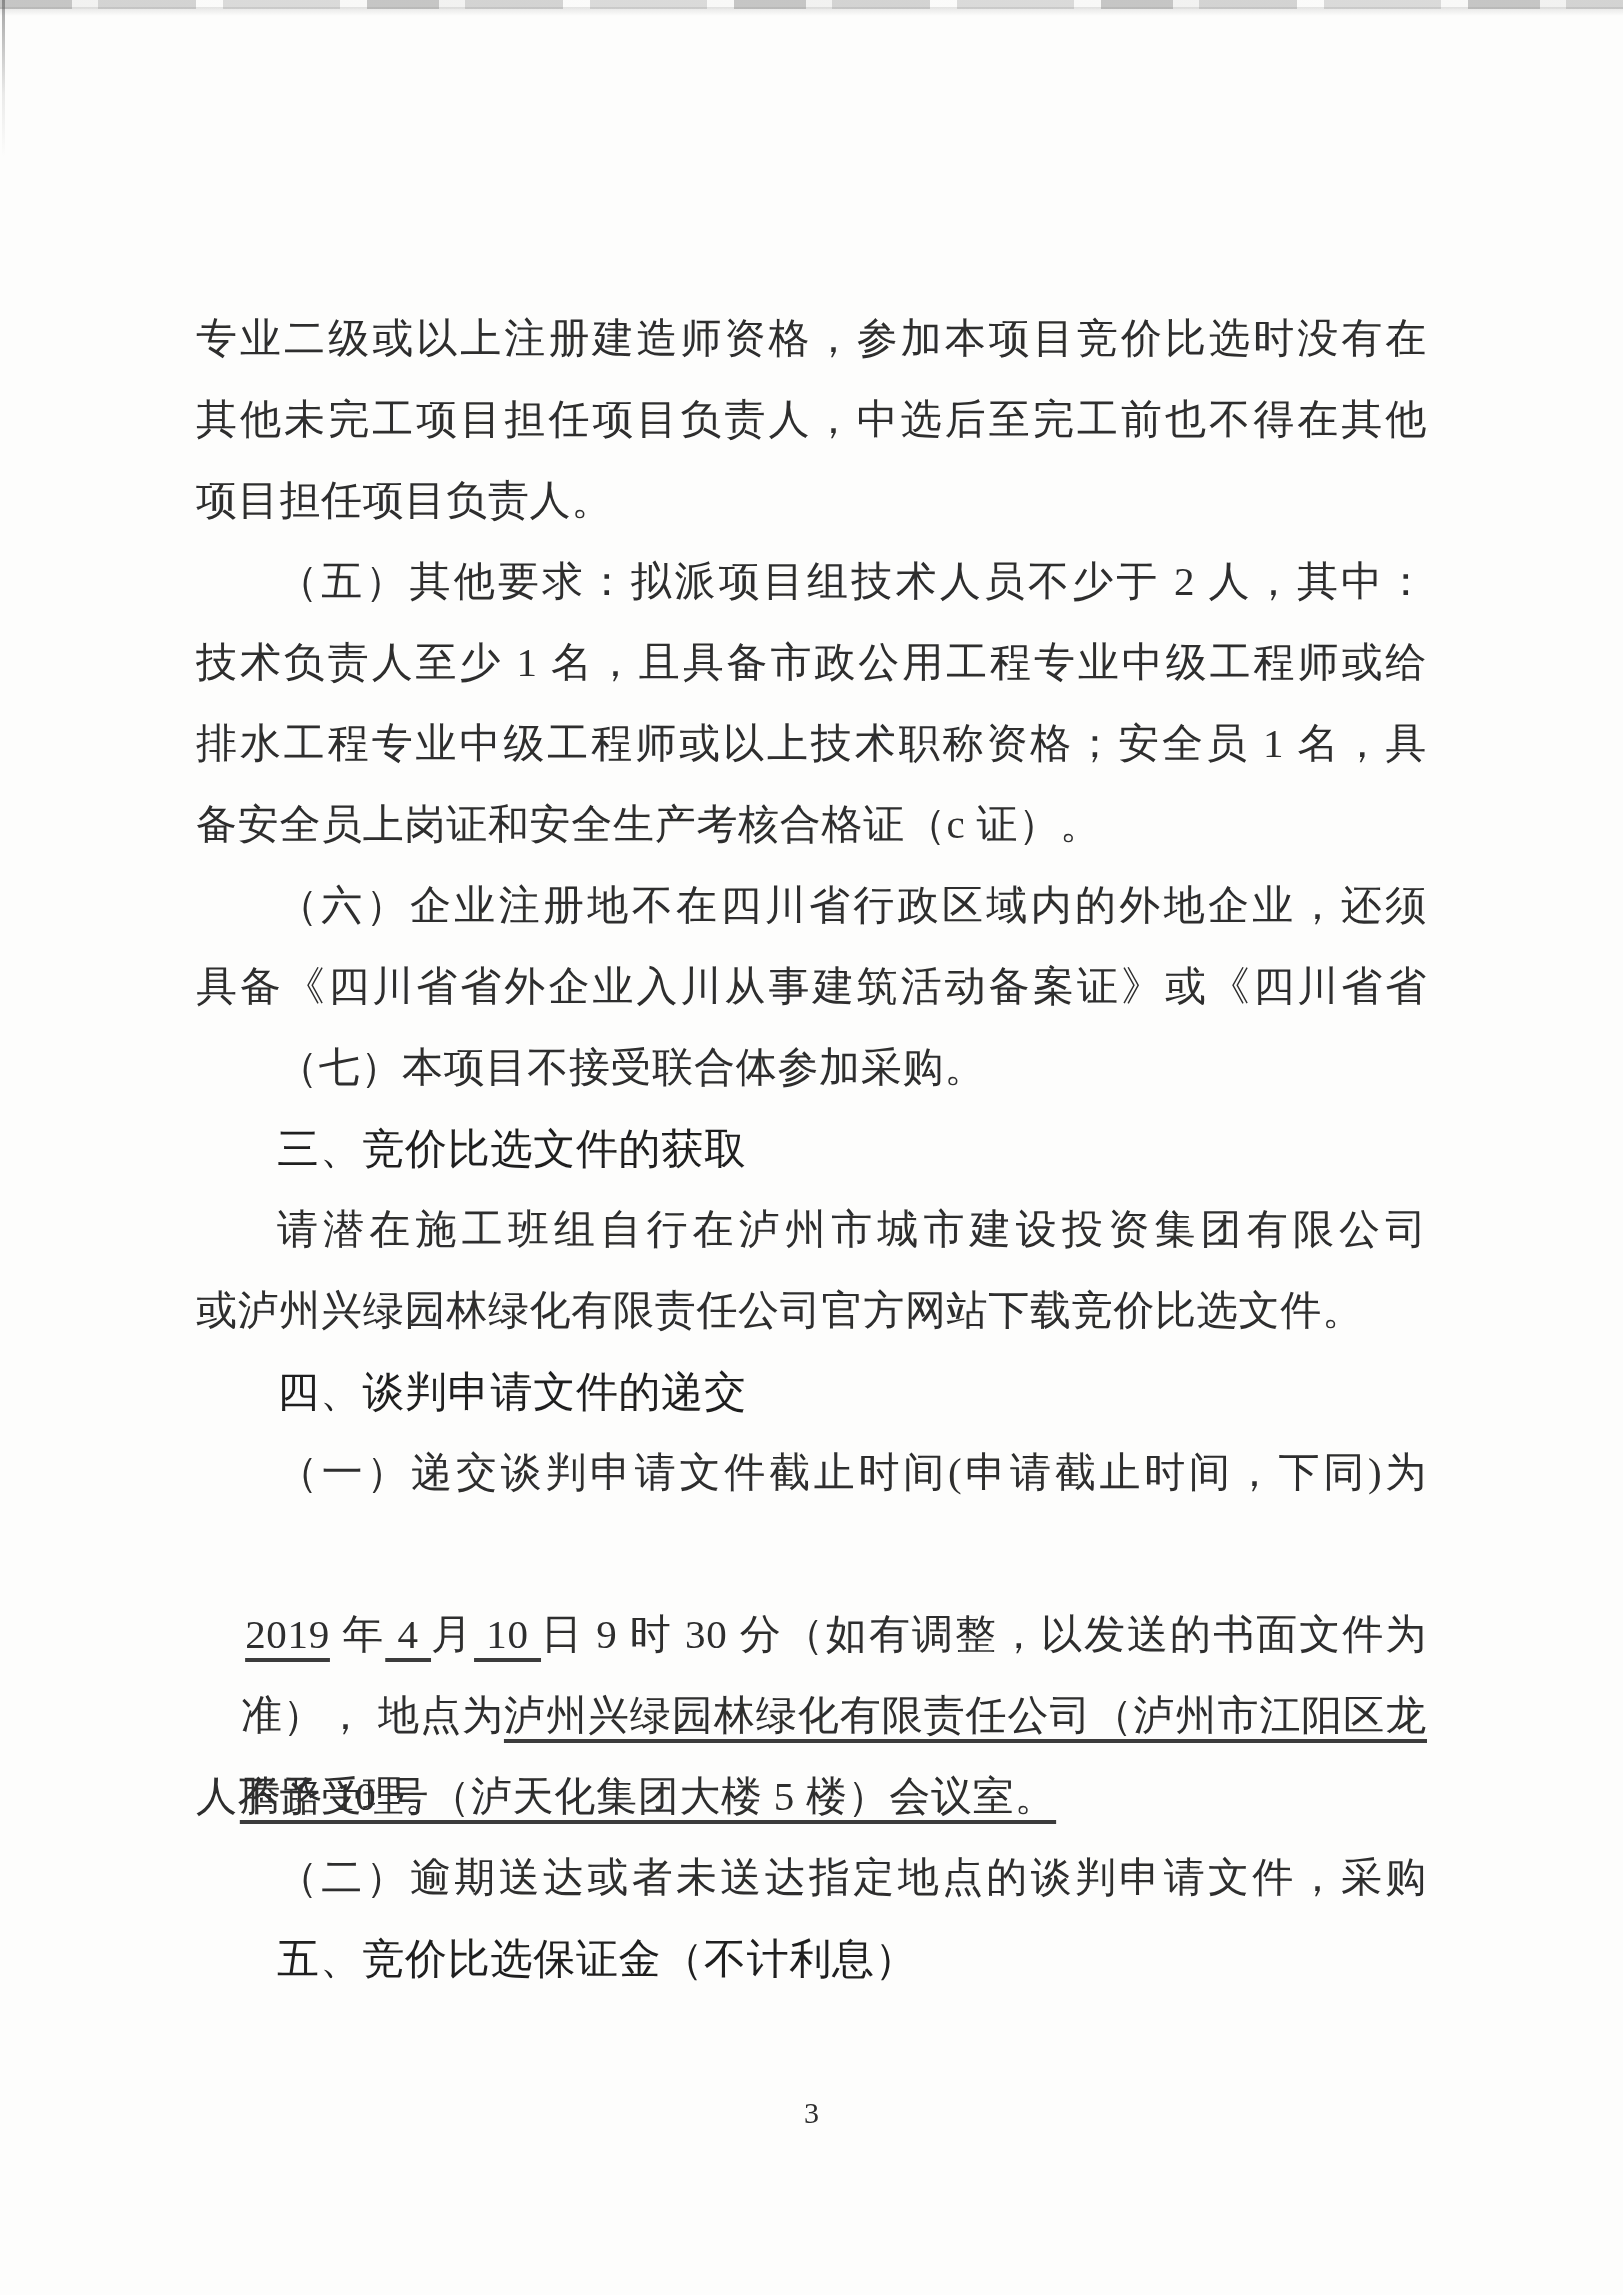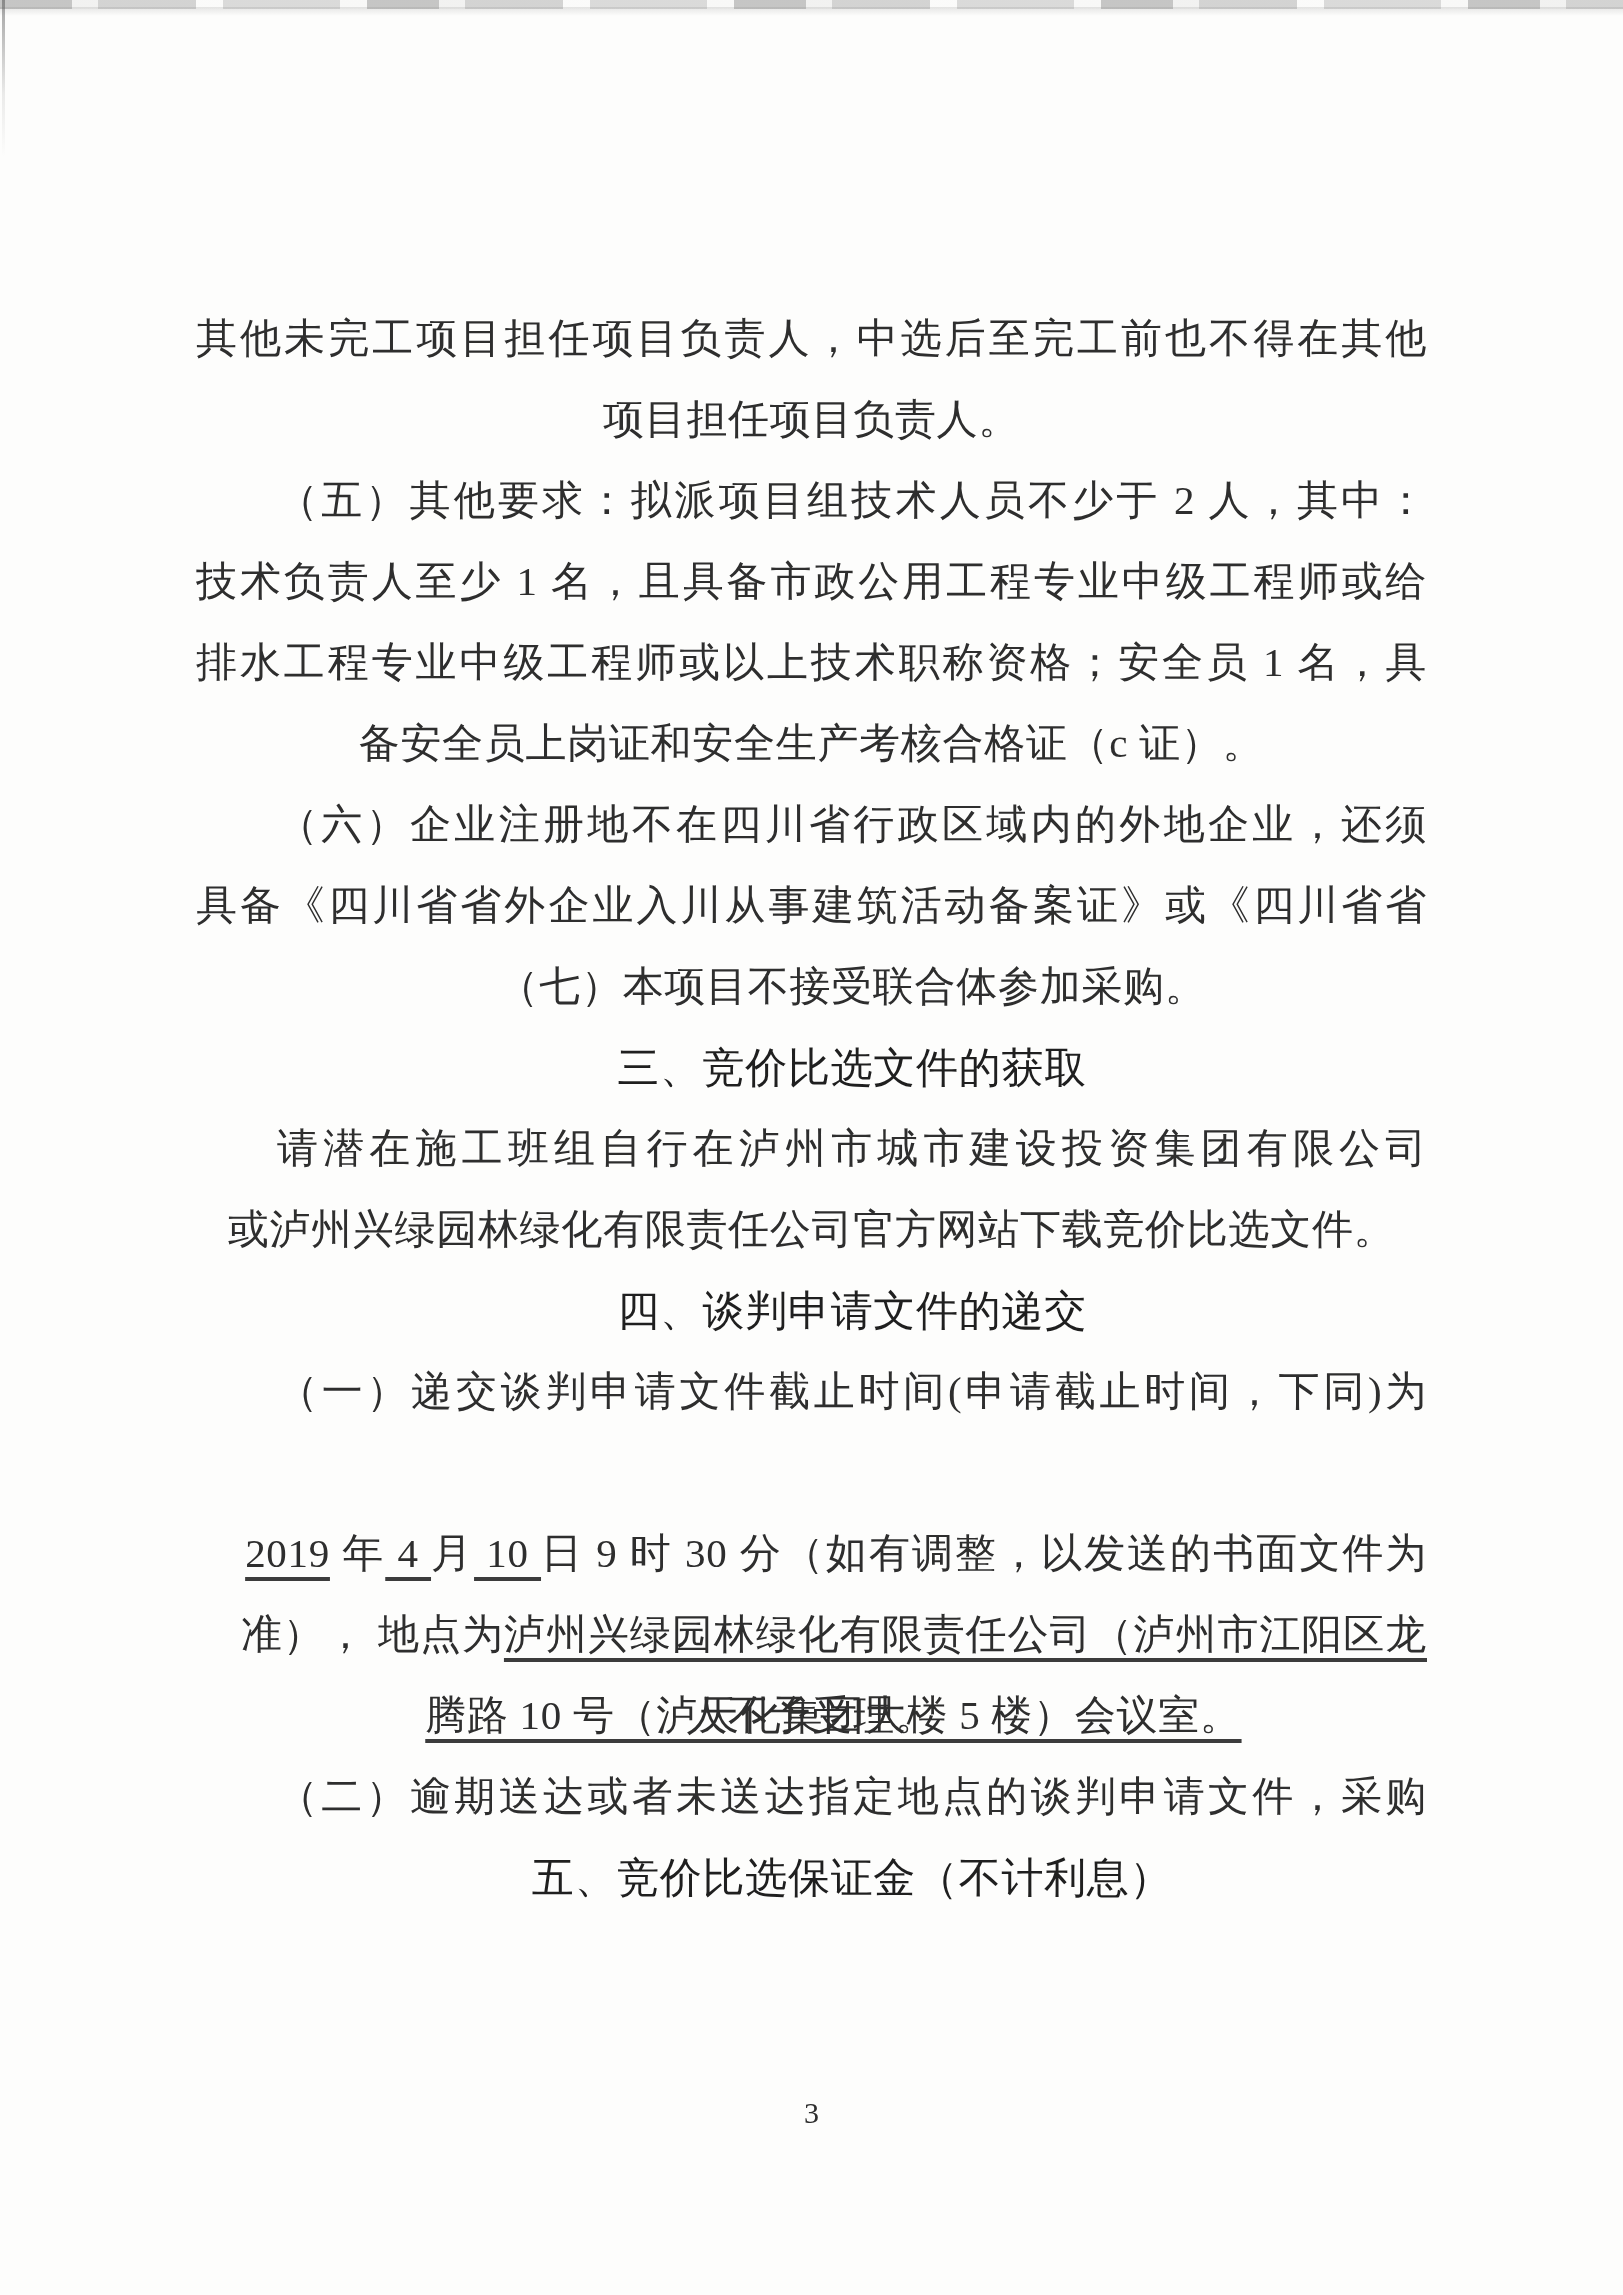--- a/index.html
+++ b/index.html
@@ -36,21 +36,21 @@
     left:196px;
     width:1231px;
     top:298px;
     color:#2e2e2e;
   }
   .line{
     height:81px;
     line-height:81px;
     font-size:41px;
     letter-spacing:0.7px;
-    text-align:center;
+    text-align:left;
     white-space:pre-wrap;
   }
   .fill{              
     text-align:justify;
     text-align-last:justify;
   }
   .indent{ text-indent:81px; }
   .heading{
     font-family:"Liberation Sans", sans-serif;
     font-weight:normal;
@@ -74,20 +74,21 @@
   }
 </style>
 </head>
 <body>
 
 <div class="scan-top"></div>
 <div class="scan-top-soft"></div>
 <div class="scan-left"></div>
 
 <div class="content">
+  <div class="line fill">专业二级或以上注册建造师资格，参加本项目竞价比选时没有在</div>
   <div class="line fill">其他未完工项目担任项目负责人，中选后至完工前也不得在其他</div>
   <div class="line">项目担任项目负责人。</div>
   <div class="line fill indent">（五）其他要求：拟派项目组技术人员不少于 2 人，其中：</div>
   <div class="line fill">技术负责人至少 1 名，且具备市政公用工程专业中级工程师或给</div>
   <div class="line fill">排水工程专业中级工程师或以上技术职称资格；安全员 1 名，具</div>
   <div class="line">备安全员上岗证和安全生产考核合格证（c 证）。</div>
   <div class="line fill indent">（六）企业注册地不在四川省行政区域内的外地企业，还须</div>
   <div class="line fill">具备《四川省省外企业入川从事建筑活动备案证》或《四川省省</div>
   <div class="line indent">（七）本项目不接受联合体参加采购。</div>
   <div class="line heading indent">三、竞价比选文件的获取</div>

